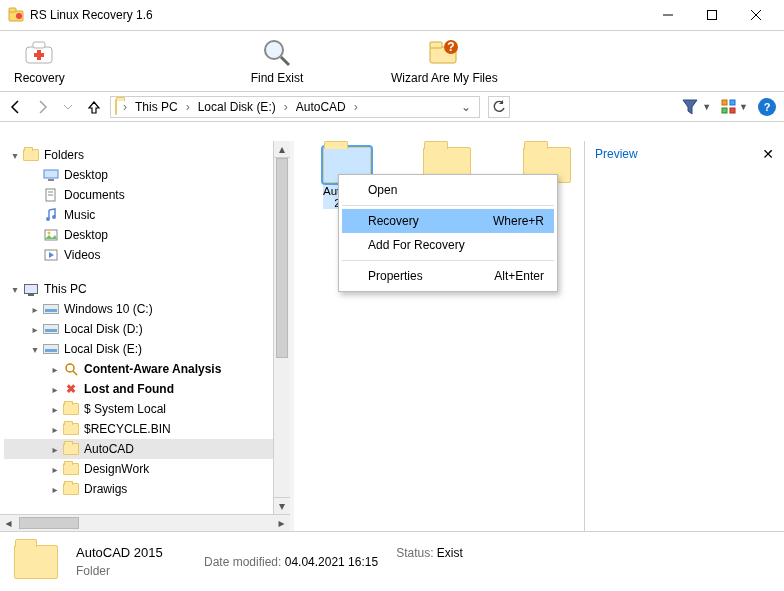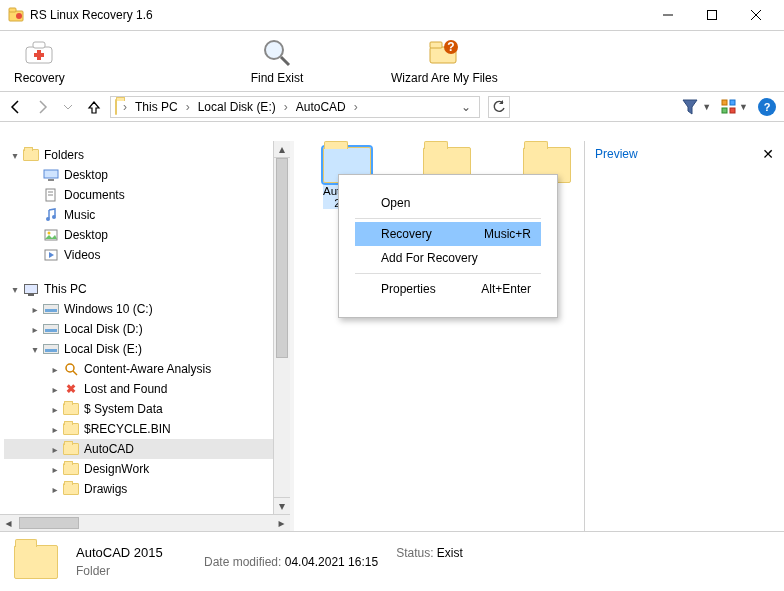--- a/index.html
+++ b/index.html
@@ -61,21 +61,21 @@
   .preview-pane .pt{color:var(--blue)}
   .preview-pane .x{font-size:14px;line-height:1}
   
   .row{height:20px;display:flex;align-items:center;white-space:nowrap;}
   .row .twist{width:14px;color:#666;text-align:center;font-size:10px}
   .row .twist.open::before{content:"▾"}
   .row .twist.closed::before{content:"▸"}
   .row .twist.none::before{content:""}
   .row .ic{width:18px;display:flex;align-items:center;justify-content:center}
   .row .lbl{padding-left:4px}
-  .row.bold .lbl{font-weight:400}
+  .row.bold .lbl{font-weight:700}
   .row.selected{background:#e6e6e6}
   .ind-0{padding-left:4px}
   .ind-1{padding-left:24px}
   .ind-2{padding-left:44px}
   
   .folder-s{width:16px;height:12px;background:var(--folder-ochre);border:1px solid var(--folder-edge);border-radius:1px;position:relative}
   .folder-s::before{content:"";position:absolute;top:-3px;left:0;width:7px;height:3px;background:var(--folder-ochre);border:1px solid var(--folder-edge);border-bottom:none;border-radius:1px 1px 0 0}
   .disk-s{width:16px;height:10px;background:#eaeaea;border:1px solid #9aa;position:relative}
   .disk-s::after{content:"";position:absolute;left:1px;right:1px;bottom:1px;height:3px;background:#6fa8dc}
   .pc-s{width:14px;height:10px;border:1px solid #666;position:relative;background:#dfe8ff}
@@ -83,21 +83,21 @@
   .sp-s{width:14px;height:12px;display:flex;align-items:center;justify-content:center;color:#e09f00;font-size:12px;font-weight:bold}
   
   .thumbs{display:flex;gap:30px;padding-left:8px}
   .thumb-item{width:70px;display:flex;flex-direction:column;align-items:center;gap:2px}
   .thumb-item .big{width:48px;height:36px;background:var(--folder-ochre);border:1px solid var(--folder-edge);border-radius:2px;position:relative}
   .thumb-item .big::before{content:"";position:absolute;top:-7px;left:0;width:22px;height:7px;background:var(--folder-ochre);border:1px solid var(--folder-edge);border-bottom:none;border-radius:2px 2px 0 0}
   .thumb-item.selected .big{outline:2px solid #4aa3ff;background:#c9e5ff}
   .thumb-item .cap{text-align:center;font-size:11.5px;white-space:pre-line}
   .thumb-item.selected .cap{background:#cfe7ff}
   
-  .ctx{position:absolute;left:338px;top:174px;width:220px;background:#fff;border:1px solid #bdbdbd;box-shadow:2px 3px 6px rgba(0,0,0,.25);padding:16px;}
+  .ctx{position:absolute;left:338px;top:174px;width:220px;background:#fff;border:1px solid #bdbdbd;box-shadow:2px 3px 6px rgba(0,0,0,.25);padding:3px;}
   .ctx .mi{height:24px;display:flex;align-items:center;padding:0 10px 0 26px;justify-content:space-between}
   .ctx .mi.hl{background:#8fc7ff}
   .ctx hr{border:none;border-top:1px solid #ddd;margin:3px 0}
   
   .status{position:absolute;left:0;right:0;bottom:0;height:60px;border-top:1px solid var(--border);display:flex;align-items:center;padding:6px 14px;gap:18px}
   .status .big-folder{width:44px;height:34px;background:var(--folder-ochre);border:1px solid var(--folder-edge);border-radius:2px;position:relative}
   .status .big-folder::before{content:"";position:absolute;top:-7px;left:0;width:20px;height:7px;background:var(--folder-ochre);border:1px solid var(--folder-edge);border-bottom:none;border-radius:2px 2px 0 0}
   .status .col{display:flex;flex-direction:column;gap:4px}
   .status .k{color:var(--muted)}
   .svg-btn{display:flex;align-items:center}
@@ -341,21 +341,21 @@
             <span class="ic">
               <span class="sp-s" style="color:#e74c3c">✖</span>
             </span>
             <span class="lbl">Lost and Found</span>
           </div>
       <div class="row ind-2">
             <span class="twist closed"></span>
             <span class="ic">
               <span class="folder-s"></span>
             </span>
-            <span class="lbl">$ System Data</span>
+            <span class="lbl">$ System Local</span>
           </div>
       <div class="row ind-2">
             <span class="twist closed"></span>
             <span class="ic">
               <span class="folder-s"></span>
             </span>
             <span class="lbl">$RECYCLE.BIN</span>
           </div>
       <div class="row ind-2 selected">
             <span class="twist closed"></span>
@@ -416,21 +416,21 @@
 </div>
 
 <div class="ctx">
   <div class="mi">
         <span>Open</span>
         <span></span>
       </div>
   <hr>
   <div class="mi hl">
         <span>Recovery</span>
-        <span>Music+R</span>
+        <span>Where+R</span>
       </div>
   <div class="mi">
         <span>Add For Recovery</span>
         <span></span>
       </div>
   <hr>
   <div class="mi">
         <span>Properties</span>
         <span>Alt+Enter</span>
       </div>

